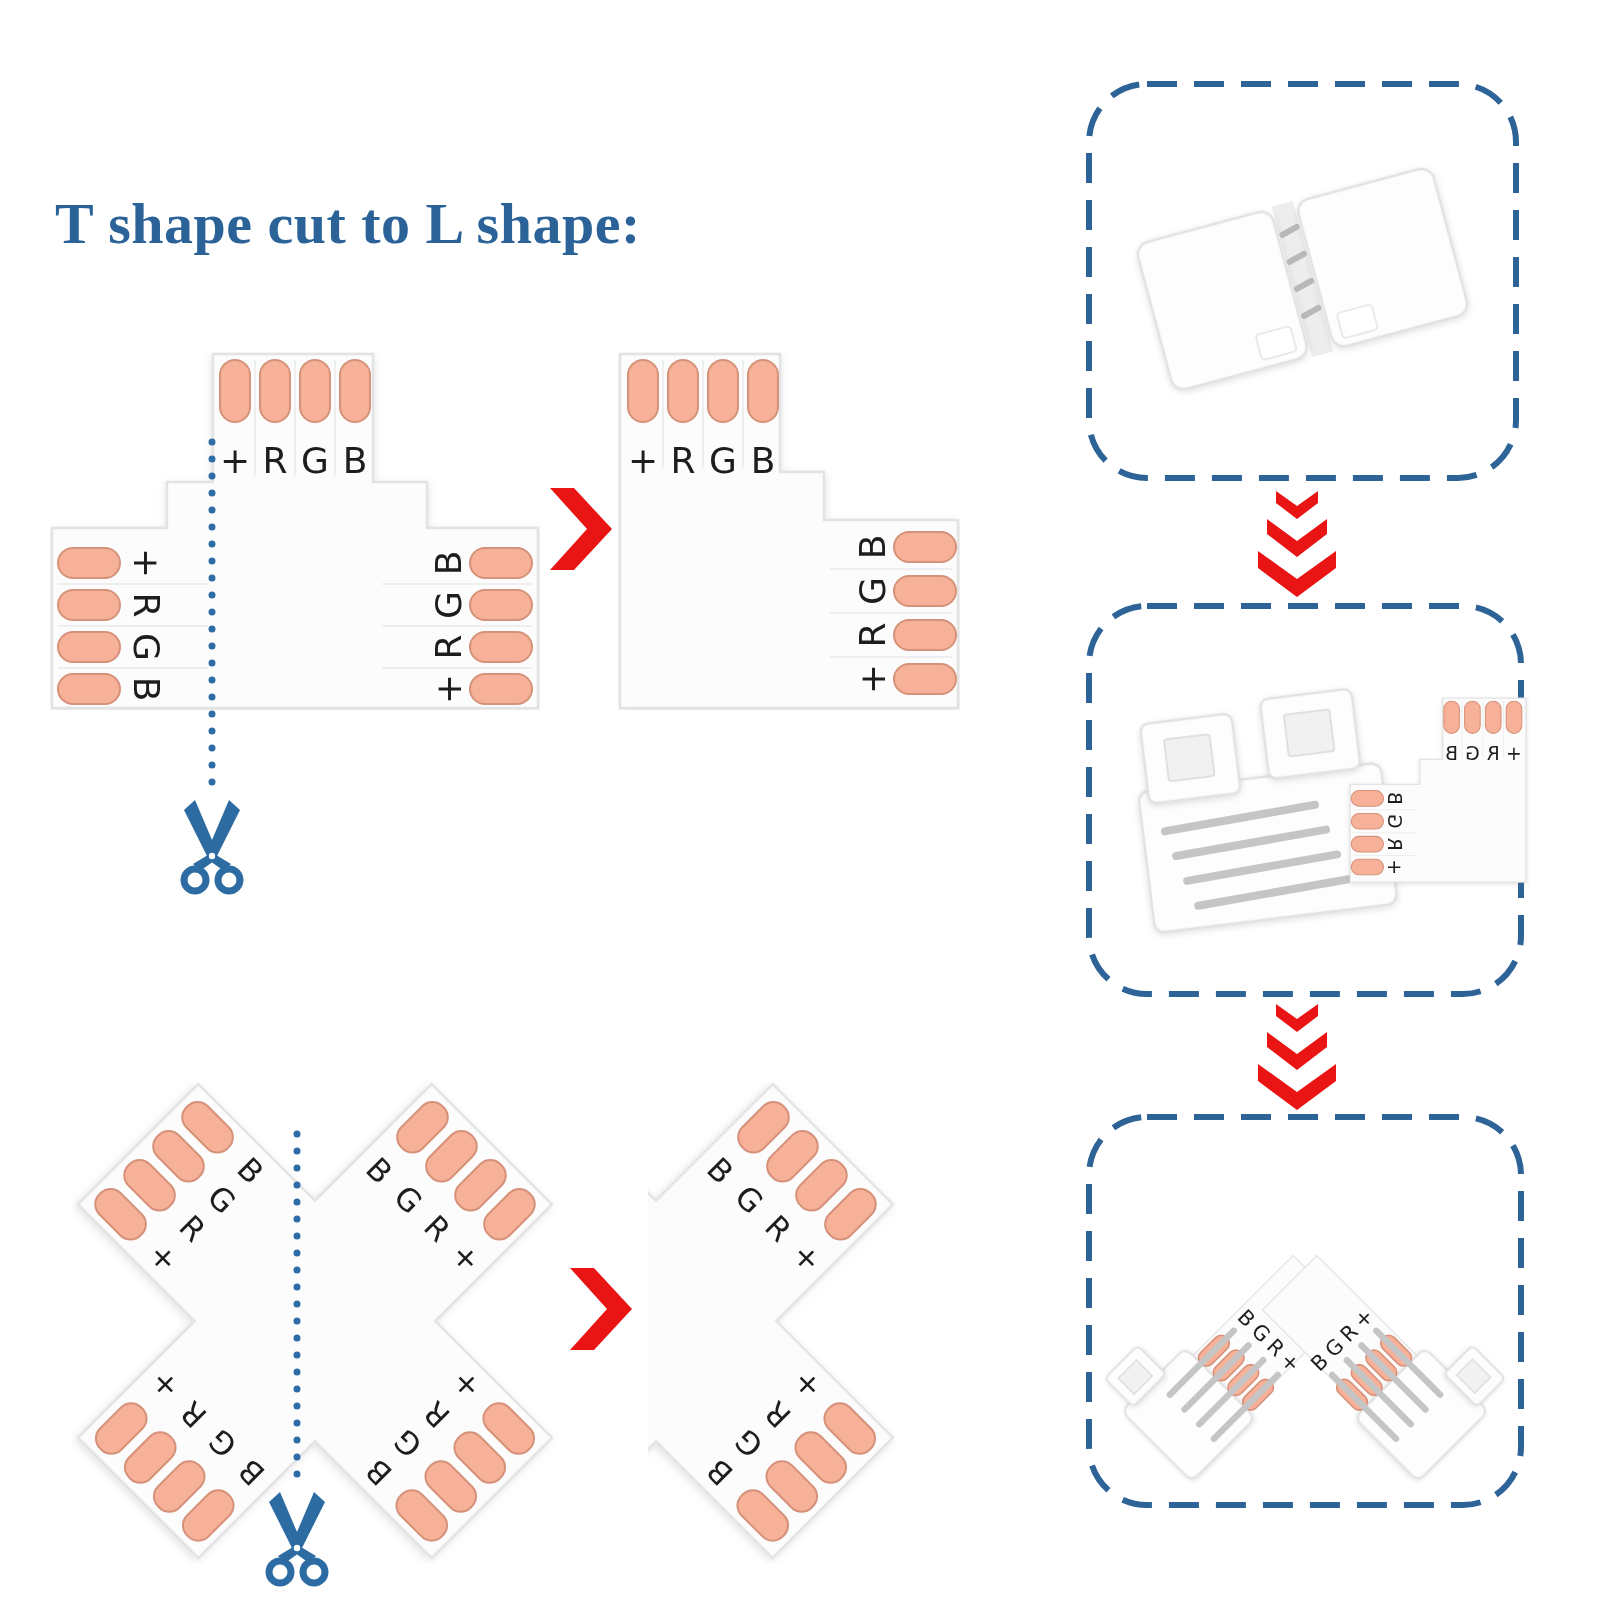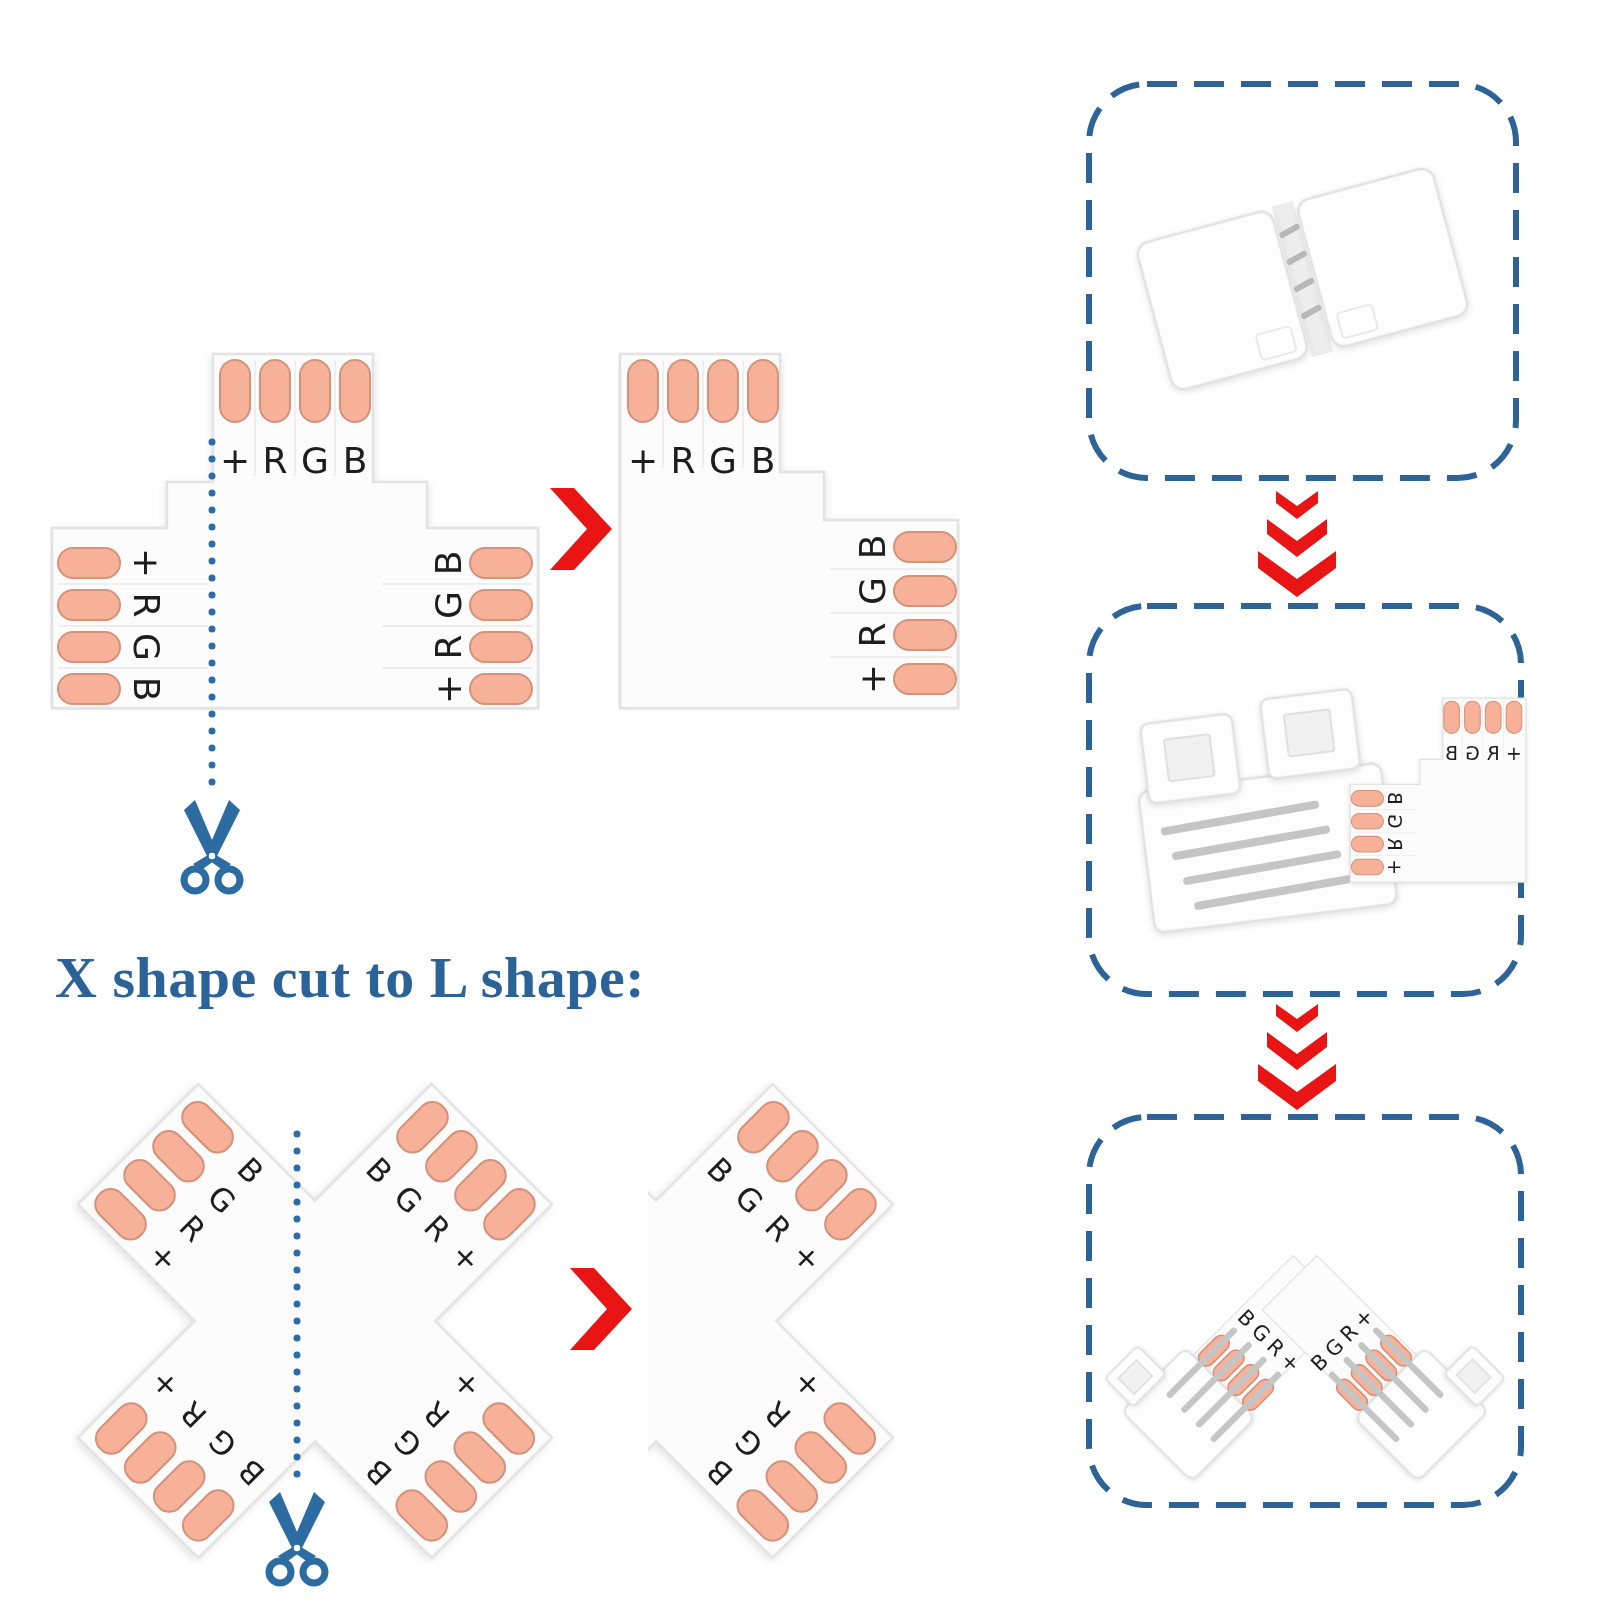--- a/index.html
+++ b/index.html
@@ -27,20 +27,21 @@
   .hole{fill:#f1f1f1;stroke:#e0e0e0;stroke-width:2}
   .prong{stroke:#c5c5c5;stroke-width:8;stroke-linecap:round;fill:none}
   .pin{stroke:#b8b8b8;stroke-width:6;stroke-linecap:round}
 </style>
 </head>
 <body>
 
 <div id="page">
 
 
+  <div class="abs heading" style="left:55px;top:190px">T shape cut to L shape:</div>
 
   <svg class="abs" style="left:50px;top:352px" width="490" height="358" viewBox="0 0 490 358">
     <path class="board" d="M163,2 H323 V130 H377 V176 H488 V356 H2 V176 H117 V130 H163 Z"></path>
     <path class="trace" d="M205,8 V124 M245,8 V124 M285,8 V124 M8,232 H158 M8,274 H158 M8,316 H158 M332,232 H482 M332,274 H482 M332,316 H482"></path>
     <rect class="pad" x="170" y="8" width="30" height="62" rx="15"></rect>
     <rect class="pad" x="210" y="8" width="30" height="62" rx="15"></rect>
     <rect class="pad" x="250" y="8" width="30" height="62" rx="15"></rect>
     <rect class="pad" x="290" y="8" width="30" height="62" rx="15"></rect>
     <text class="lbl" x="185" y="108">+</text>
     <text class="lbl" x="225" y="108">R</text>
@@ -99,21 +100,20 @@
       <rect class="pad" x="276" y="224" width="62" height="30" rx="15"></rect>
       <rect class="pad" x="276" y="268" width="62" height="30" rx="15"></rect>
       <rect class="pad" x="276" y="312" width="62" height="30" rx="15"></rect>
       <text class="lbl" x="254" y="195" transform="rotate(-90 254 195)">B</text>
       <text class="lbl" x="254" y="239" transform="rotate(-90 254 239)">G</text>
       <text class="lbl" x="254" y="283" transform="rotate(-90 254 283)">R</text>
       <text class="lbl" x="254" y="327" transform="rotate(-90 254 327)">+</text>
     </g>
   </svg>
 
-  <div class="abs heading" style="left:55px;top:944px">X shape cut to L shape:</div>
 
   <svg class="abs" style="left:72px;top:1078px" width="486" height="486" viewBox="-243 -243 486 486">
     <g id="x-board" transform="rotate(45)">
       <path class="board" d="M-85,-250 H85 V-85 H250 V85 H85 V250 H-85 V85 H-250 V-85 H-85 Z"></path>
       <rect class="pad" x="-76" y="-242" width="30" height="58" rx="14"></rect>
       <rect class="pad" x="-35" y="-242" width="30" height="58" rx="14"></rect>
       <rect class="pad" x="6" y="-242" width="30" height="58" rx="14"></rect>
       <rect class="pad" x="47" y="-242" width="30" height="58" rx="14"></rect>
       <text class="lblx" x="-61" y="-152">B</text>
       <text class="lblx" x="-20" y="-152">G</text>

